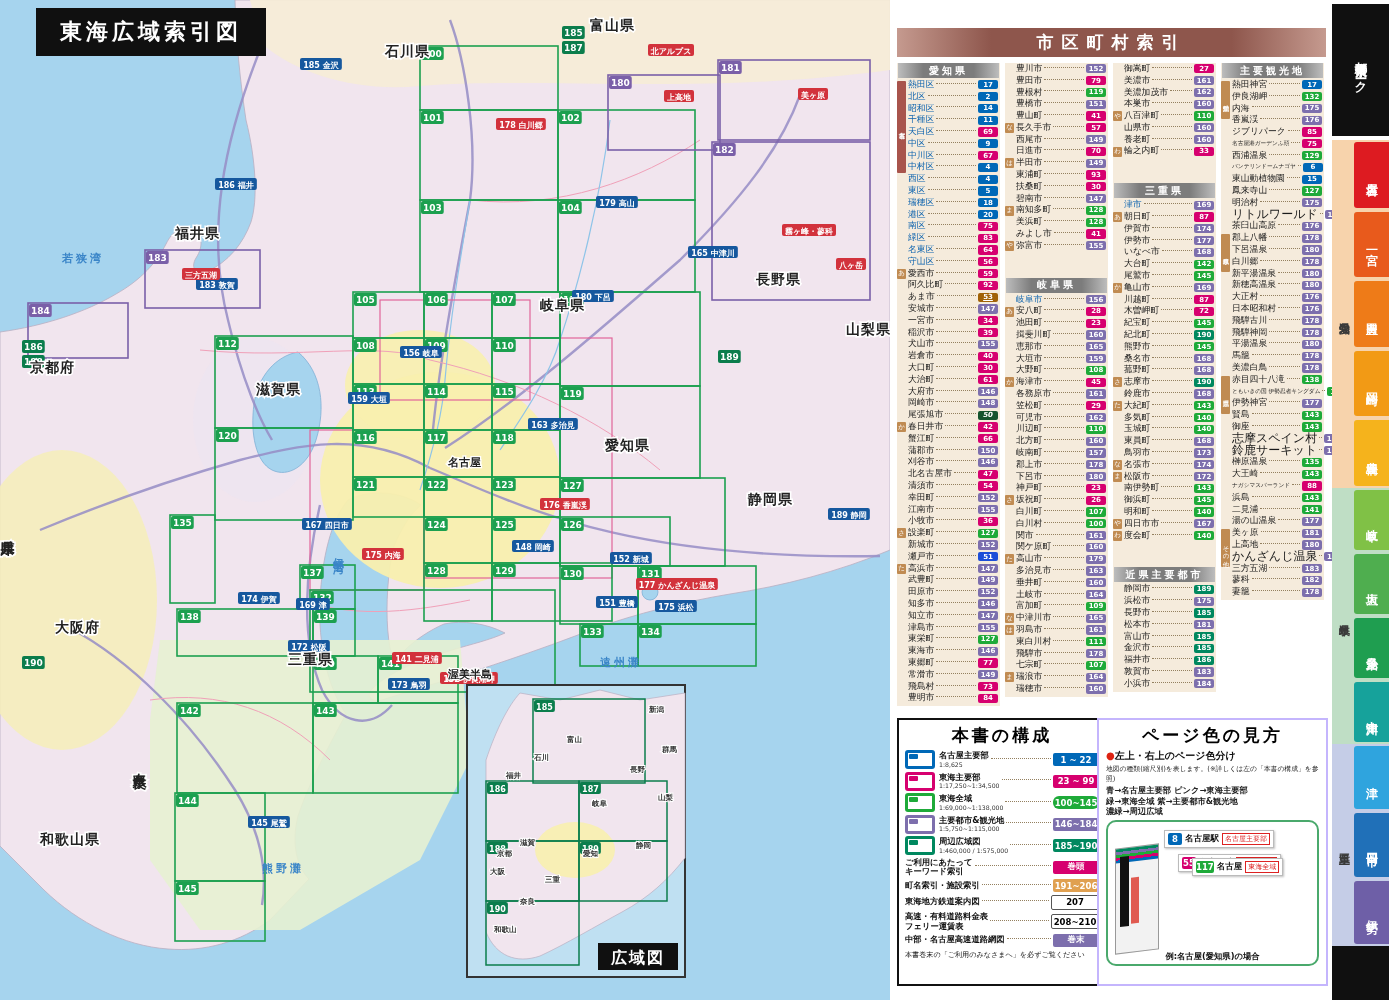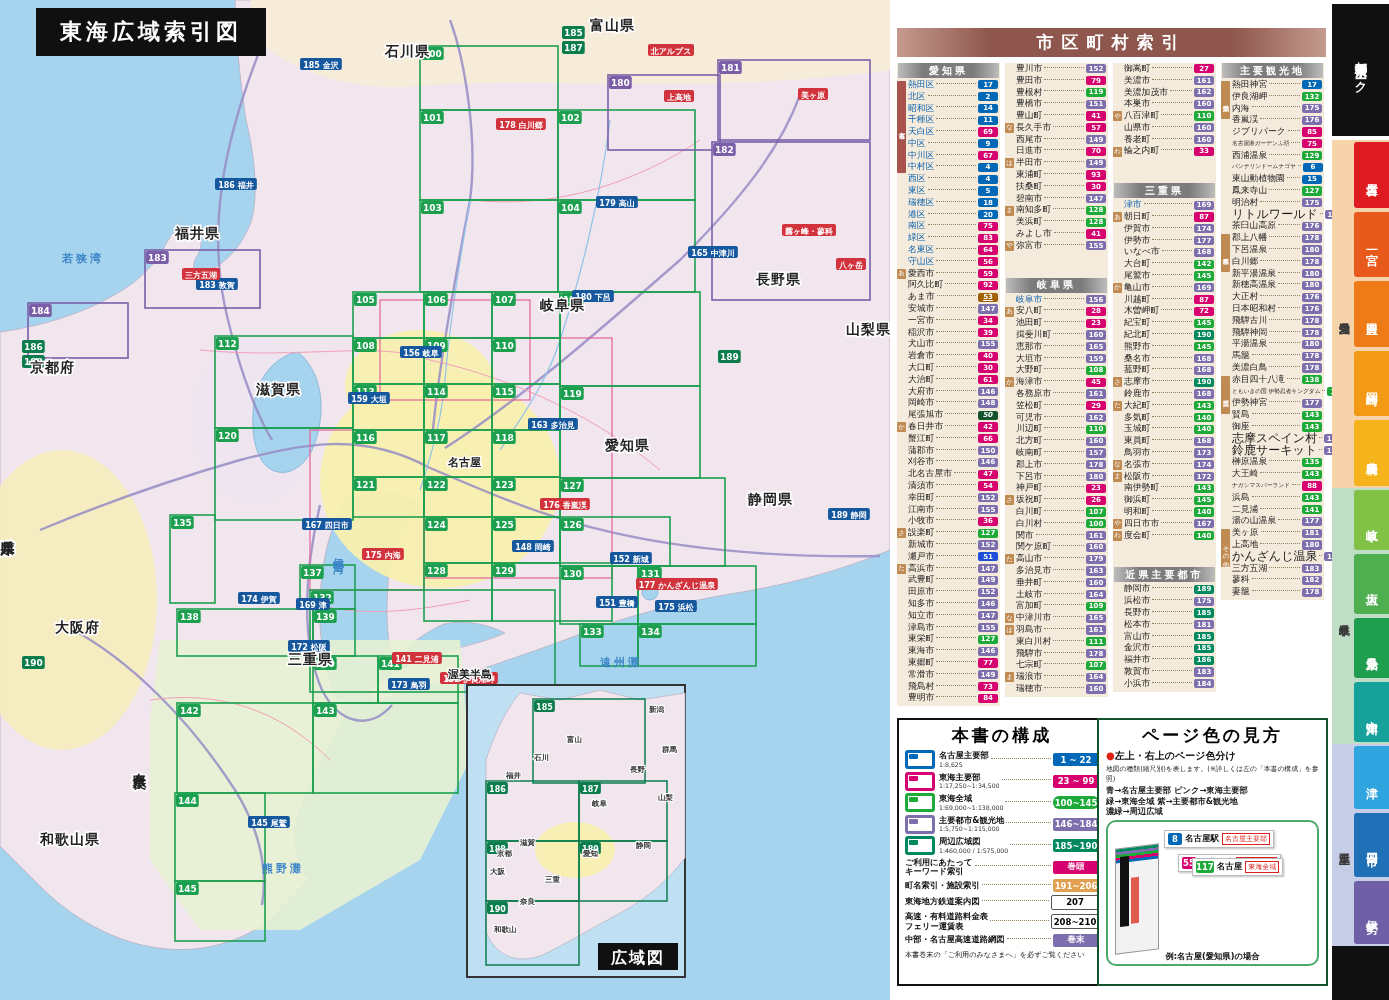--- a/index.html
+++ b/index.html
@@ -45,21 +45,21 @@
     position:relative;flex:none;background:#fff;}
   .lg-swatch::before{content:"";position:absolute;left:1px;top:1px;width:9px;height:5px;
     background:inherit;background-color:var(--c);border-radius:1px;}
   .lg-text{display:flex;flex-direction:column;justify-content:center;}
   .lg-name{font-size:8.3px;font-weight:bold;white-space:pre-line;line-height:9.5px;color:#111;}
   .lg-scale{font-size:6.2px;color:#333;line-height:7px;}
   .lg-chip{width:46px;height:13px;font-size:8.5px;flex:none;}
   .lg-note{font-size:7.1px;margin-top:3px;color:#111;}
   
   #color-box{position:absolute;left:1097px;top:718px;width:213px;height:258px;
-    border:2px solid #14532d;background:#fff;padding:3px 7px;}
+    border:2px solid #c4b5fd;background:#fff;padding:3px 7px;}
   .cb-title{text-align:center;font-size:17px;font-weight:bold;letter-spacing:3px;margin:1px 0 2px 0;}
   .cb-bullet{font-size:10px;font-weight:bold;color:#111;}
   .cb-bullet .dot{color:#d21;}
   .cb-desc{font-size:6.8px;color:#222;margin:1px 0;}
   .cb-line{font-size:8.3px;font-weight:bold;color:#222;line-height:10.5px;}
   .cb-diagram{position:relative;height:142px;border:2.5px solid #4aa96c;border-radius:10px;
     margin-top:3px;background:#fff;overflow:hidden;}
   .spine{position:absolute;left:7px;top:24px;width:42px;height:104px;background:#f2f2f2;
     border:1px solid #999;transform:skewY(-7deg);}
   .spine .edge{position:absolute;left:0;top:0;width:100%;height:5px;}

